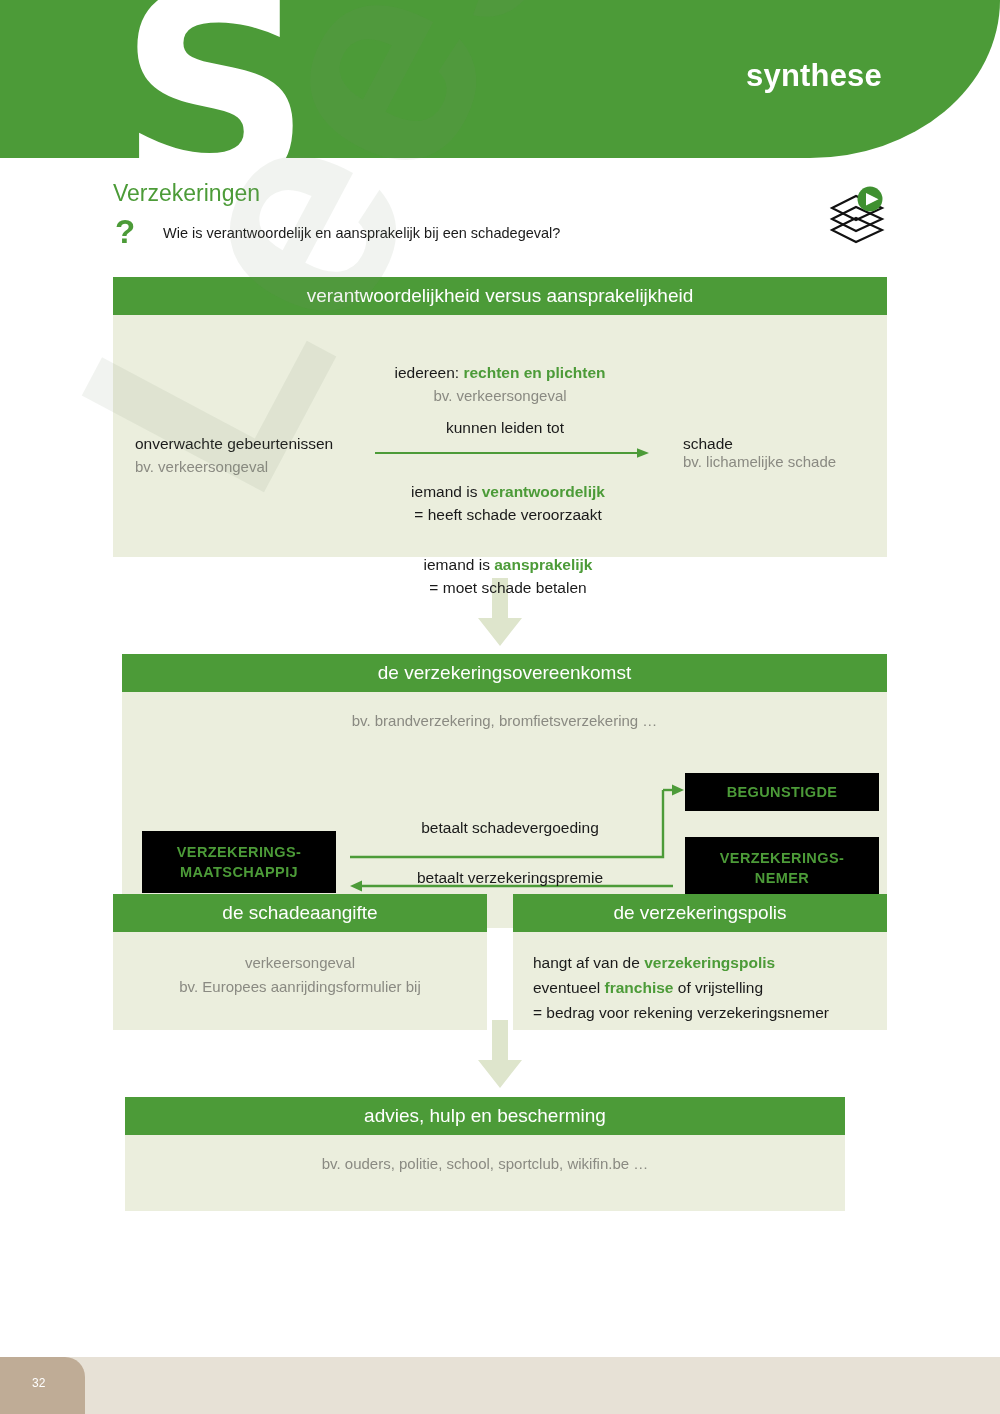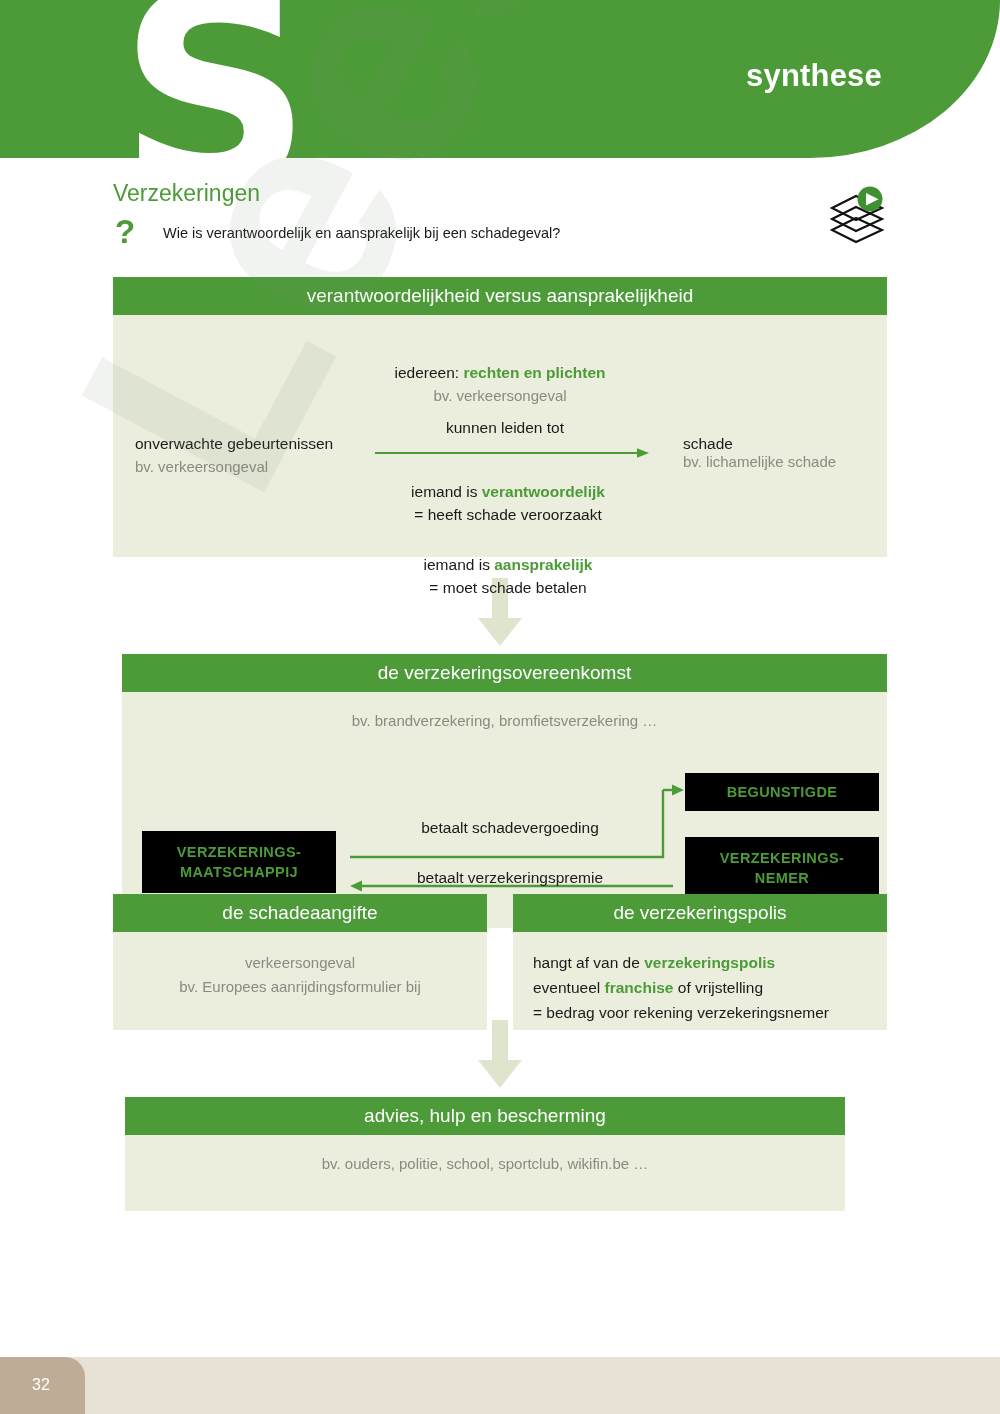--- a/index.html
+++ b/index.html
@@ -282,21 +282,21 @@
     position: absolute;
     left: 0; top: 1357px;
     width: 85px; height: 57px;
     background: #bfac96;
     border-top-right-radius: 20px;
     z-index: 8;
   }
   .footer-page-num {
     position: absolute;
     left: 32px; top: 19px;
-    font-size: 16px;
+    font-size: 12px;
     color: #ffffff;
   }
 </style>
 </head>
 <body>
 
 <div id="page">
 
   <div class="watermark">
     <div class="wm-text">Leeseksemplaar</div>

